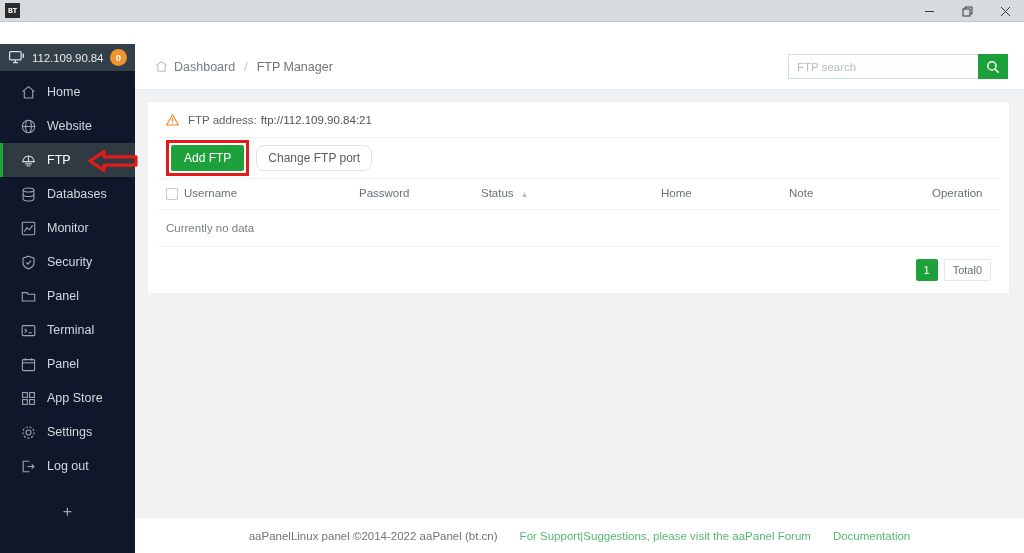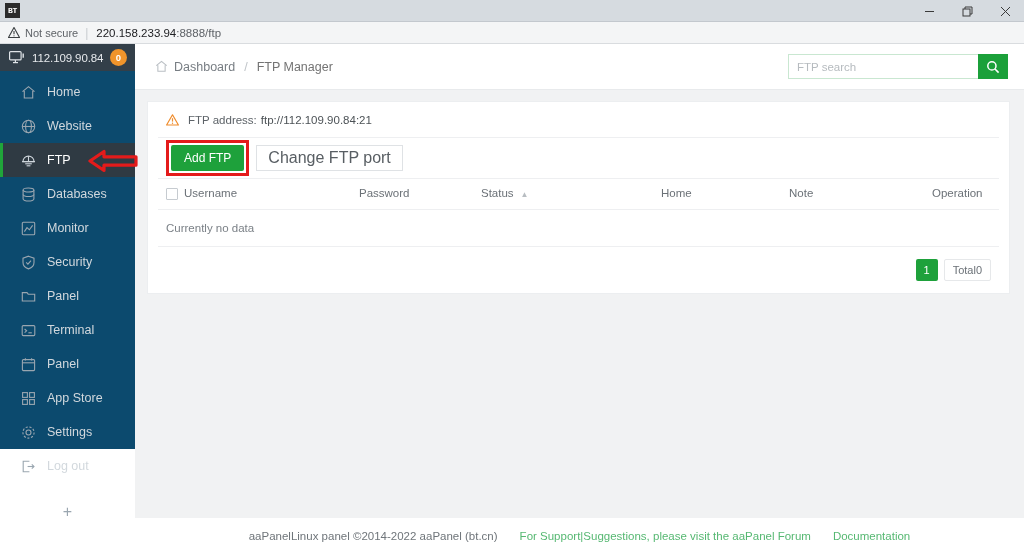--- a/index.html
+++ b/index.html
@@ -48,22 +48,22 @@
     padding-left: 8px;
   }
   .warn-tri { margin-right: 5px; display: flex; align-items: center; }
   .notsecure { font-size: 11px; color: #5f6368; margin-right: 7px; }
   .url-div { color: #c8ccd0; font-size: 12px; margin-right: 8px; }
   .url { font-size: 11.5px; color: #202124; }
   .url .dim { color: #5f6368; }
 
   
   .sidebar {
-    position: absolute; top: 44px; left: 0; width: 135px; height: 405px;
-    background: #0c4a6e;
+    position: absolute; top: 44px; left: 0; width: 135px; height: 509px;
+    background: #0f172a;
   }
   .sb-head {
     height: 27px; display: flex; align-items: center;
     padding: 0 8px 0 9px;
     background: #333f49;
   }
   .sb-head .mon { margin-right: 7px; display: flex; align-items: center; }
   .sb-ip {
     font-size: 11.5px; color: #e6e9ec; flex: 1; white-space: nowrap;
     letter-spacing: -0.1px;
@@ -161,25 +161,25 @@
   }
   .btn-primary {
     background: #1ea13b; color: #ffffff;
     font-size: 12px; border: none;
     padding: 0 13px; height: 26px; line-height: 26px;
     cursor: pointer; font-family: "Liberation Sans", sans-serif;
     border-radius: 2px;
   }
   .btn-default {
     background: #ffffff; color: #585e63;
-    font-size: 16px; border: 1px solid #dfe2e5;
+    font-size: 12px; border: 1px solid #dfe2e5;
     padding: 0 11px; height: 26px; line-height: 24px;
     margin-left: 7px; cursor: pointer;
     font-family: "Liberation Sans", sans-serif;
-    border-radius: 0;
+    border-radius: 8px;
   }
 
   table.ftp { width: 100%; border-collapse: collapse; }
   table.ftp th {
     font-weight: normal; font-size: 11.5px; color: #6b7177;
     padding: 8px 0 9px 0;
     border-top: 1px solid #eeeff1;
     border-bottom: 1px solid #eeeff1;
     text-align: left;
   }
@@ -255,32 +255,20 @@
       </div>
       <div class="wc">
         <svg width="11" height="11" viewBox="0 0 11 11">
           <line x1="1" y1="1" x2="10" y2="10" stroke="#3a3a3a" stroke-width="1"></line>
           <line x1="10" y1="1" x2="1" y2="10" stroke="#3a3a3a" stroke-width="1"></line>
         </svg>
       </div>
     </div>
   </div>
 
-  <div class="addressbar">
-    <span class="warn-tri">
-      <svg width="12" height="11" viewBox="0 0 12 11">
-        <path d="M6 0.5 L11.5 10.5 L0.5 10.5 Z" fill="none" stroke="#3c4043" stroke-width="1.1"></path>
-        <line x1="6" y1="4" x2="6" y2="7.3" stroke="#3c4043" stroke-width="1.1"></line>
-        <circle cx="6" cy="8.8" r="0.6" fill="#3c4043"></circle>
-      </svg>
-    </span>
-    <span class="notsecure">Not secure</span>
-    <span class="url-div">|</span>
-    <span class="url"><span>220.158.233.94</span><span class="dim">:8888/ftp</span></span>
-  </div>
 
   <div class="sidebar">
     <div class="sb-head">
       <span class="mon">
         <svg width="16" height="13" viewBox="0 0 16 13">
           <rect x="0.6" y="0.6" width="11.5" height="8.3" rx="1" fill="none" stroke="#dfe4e8" stroke-width="1.2"></rect>
           <line x1="4" y1="11.6" x2="9" y2="11.6" stroke="#dfe4e8" stroke-width="1.2"></line>
           <line x1="6.4" y1="9" x2="6.4" y2="11.6" stroke="#dfe4e8" stroke-width="1.2"></line>
           <line x1="14.2" y1="2.6" x2="14.2" y2="6.8" stroke="#dfe4e8" stroke-width="1.4"></line>
         </svg>

